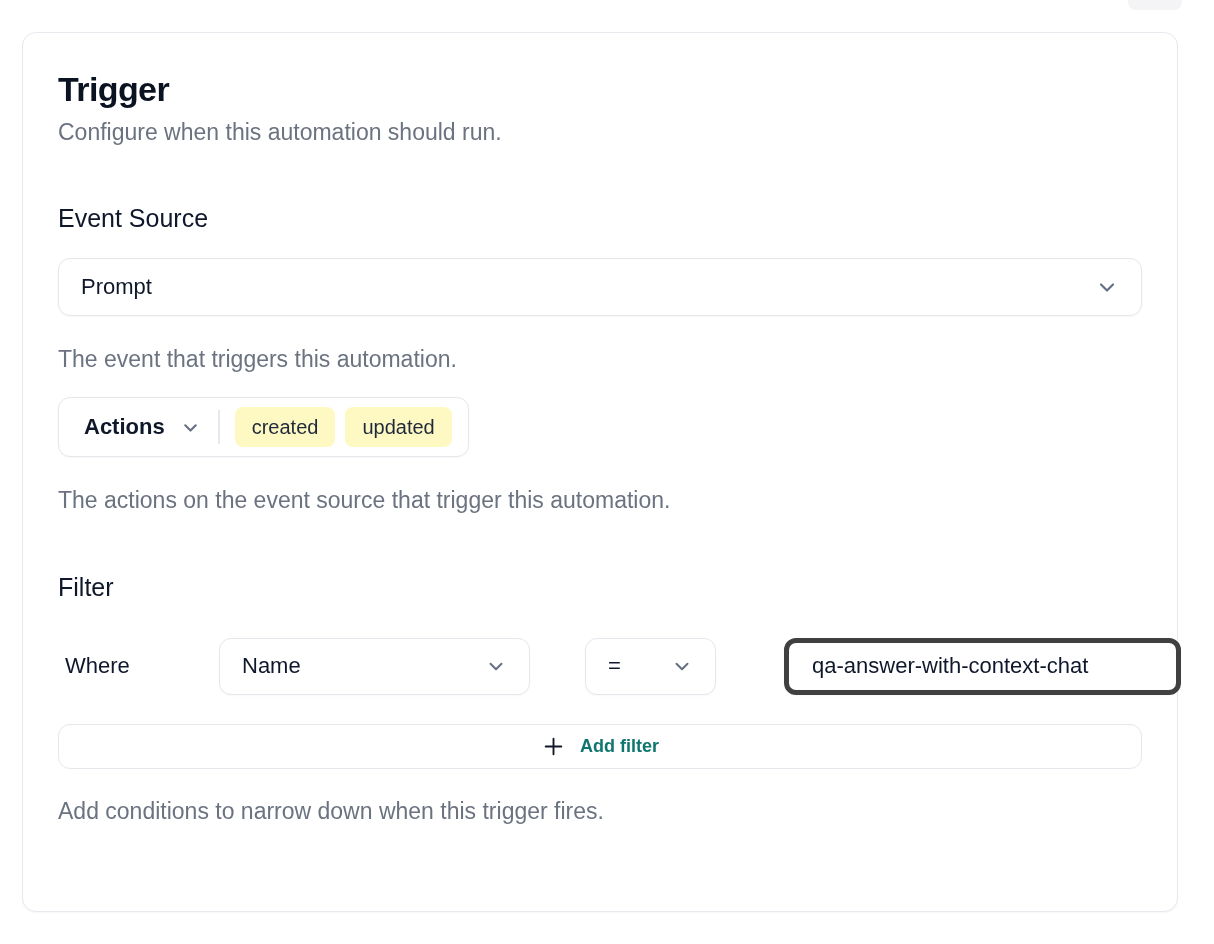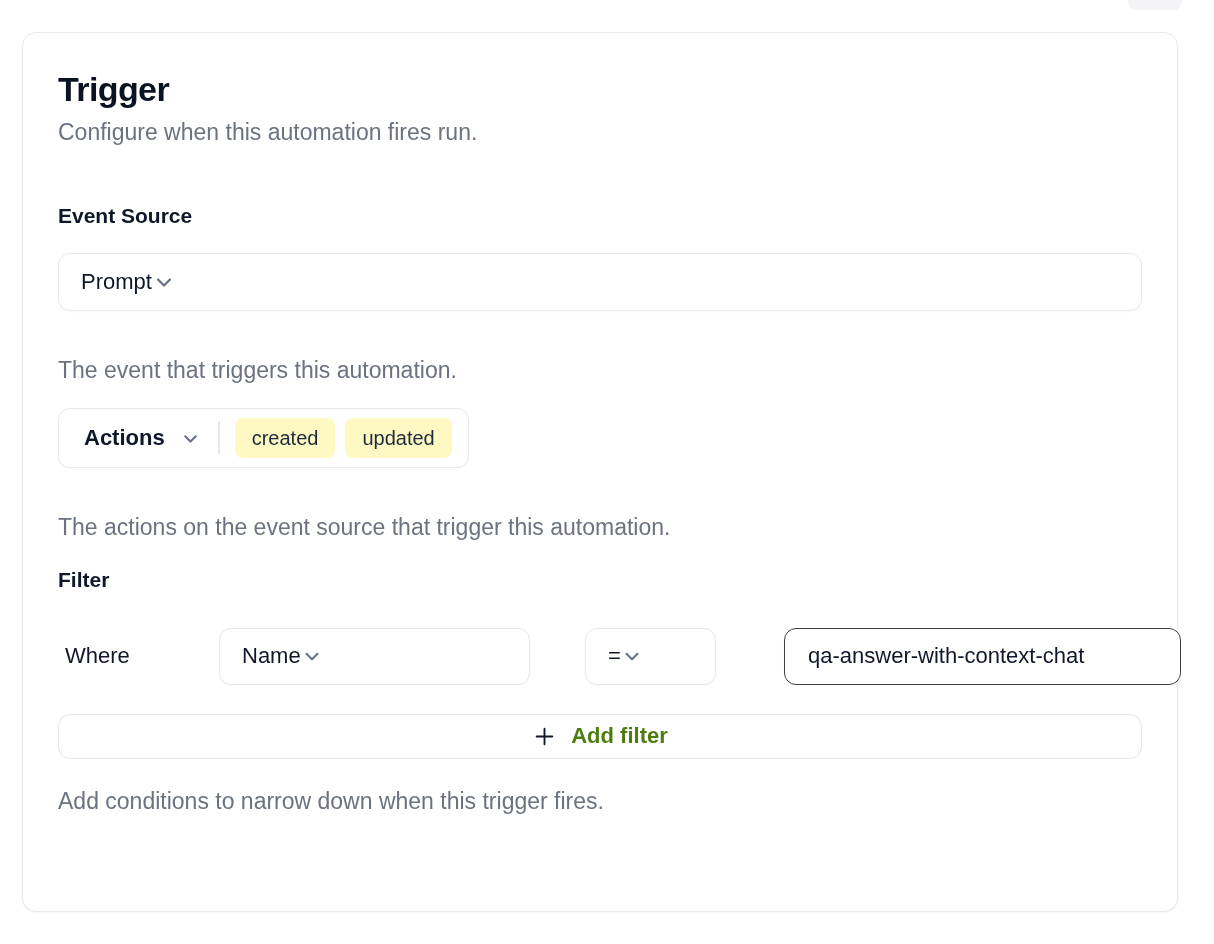--- a/index.html
+++ b/index.html
@@ -34,42 +34,42 @@
     letter-spacing: -0.6px;
     line-height: 1.2;
   }
   .page-subtitle {
     margin-top: 7px;
     font-size: 23px;
     color: #6b7280;
     line-height: 1.35;
   }
   .field-label {
-    font-size: 21px;
-    font-weight: 700;
+    font-size: 25px;
+    font-weight: 400;
     color: #0f172a;
     line-height: 1.3;
   }
   .mt-section   { margin-top: 54px; }
   .mt-section-2 { margin-top: 46px; }
-  .mt-section-3 { margin-top: 23px; }
+  .mt-section-3 { margin-top: 55px; }
   .helper {
-    margin-top: 44px;
+    margin-top: 28px;
     font-size: 23px;
     color: #6b7280;
     line-height: 1.35;
   }
   
   .select {
     background: #ffffff;
     border: 1px solid #e4e7ec;
     border-radius: 12px;
     display: flex;
     align-items: center;
-    justify-content: flex-start;
+    justify-content: space-between;
     padding: 0 22px;
     font-size: 22px;
     color: #0f172a;
     cursor: pointer;
     box-shadow: 0 1px 2px rgba(16,24,40,0.03);
   }
   .source-select {
     margin-top: 24px;
     width: 100%;
     height: 58px;
@@ -130,21 +130,21 @@
     flex: none;
     font-size: 22px;
     color: #0f172a;
     padding-left: 7px;
   }
   .field-select { width: 311px; height: 57px; margin-right: 19px; flex: none; }
   .op-select    { width: 131px; height: 57px; margin-right: 32px; flex: none; }
   .filter-input {
     width: 397px; height: 57px;
     flex: none;
-    border: 1px solid #404040;
+    border: 5px solid #404040;
     border-radius: 12px;
     padding: 0 23px;
     font-family: inherit;
     font-size: 22px;
     color: #0f172a;
     background: #fff;
     outline: none;
     box-shadow: 0 1px 2px rgba(16,24,40,0.03);
   }
   .remove-btn {
@@ -163,36 +163,36 @@
     width: 100%;
     height: 45px;
     background: #ffffff;
     border: 1px solid #e4e7ec;
     border-radius: 12px;
     display: flex;
     align-items: center;
     justify-content: center;
     gap: 14px;
     font-family: inherit;
-    font-size: 22px;
+    font-size: 18px;
     font-weight: 600;
-    color: #4d7c0f;
+    color: #0f766e;
     cursor: pointer;
   }
   .filter-helper { margin-top: 27px; }
 </style>
 </head>
 <body>
 
 <div class="partial-top-right"></div>
 
 <div class="card">
 
   <h1 class="page-title">Trigger</h1>
-  <p class="page-subtitle">Configure when this automation fires run.</p>
+  <p class="page-subtitle">Configure when this automation should run.</p>
 
   
   <div class="field-label mt-section">Event Source</div>
   <div class="select source-select">
     <span>Prompt</span>
     <svg class="chev" width="24" height="24" viewBox="0 0 24 24" fill="none">
       <path d="M6 9.5L12 15.5L18 9.5" stroke="#667085" stroke-width="2.2" stroke-linecap="round" stroke-linejoin="round"></path>
     </svg>
   </div>
   <p class="helper">The event that triggers this automation.</p>

